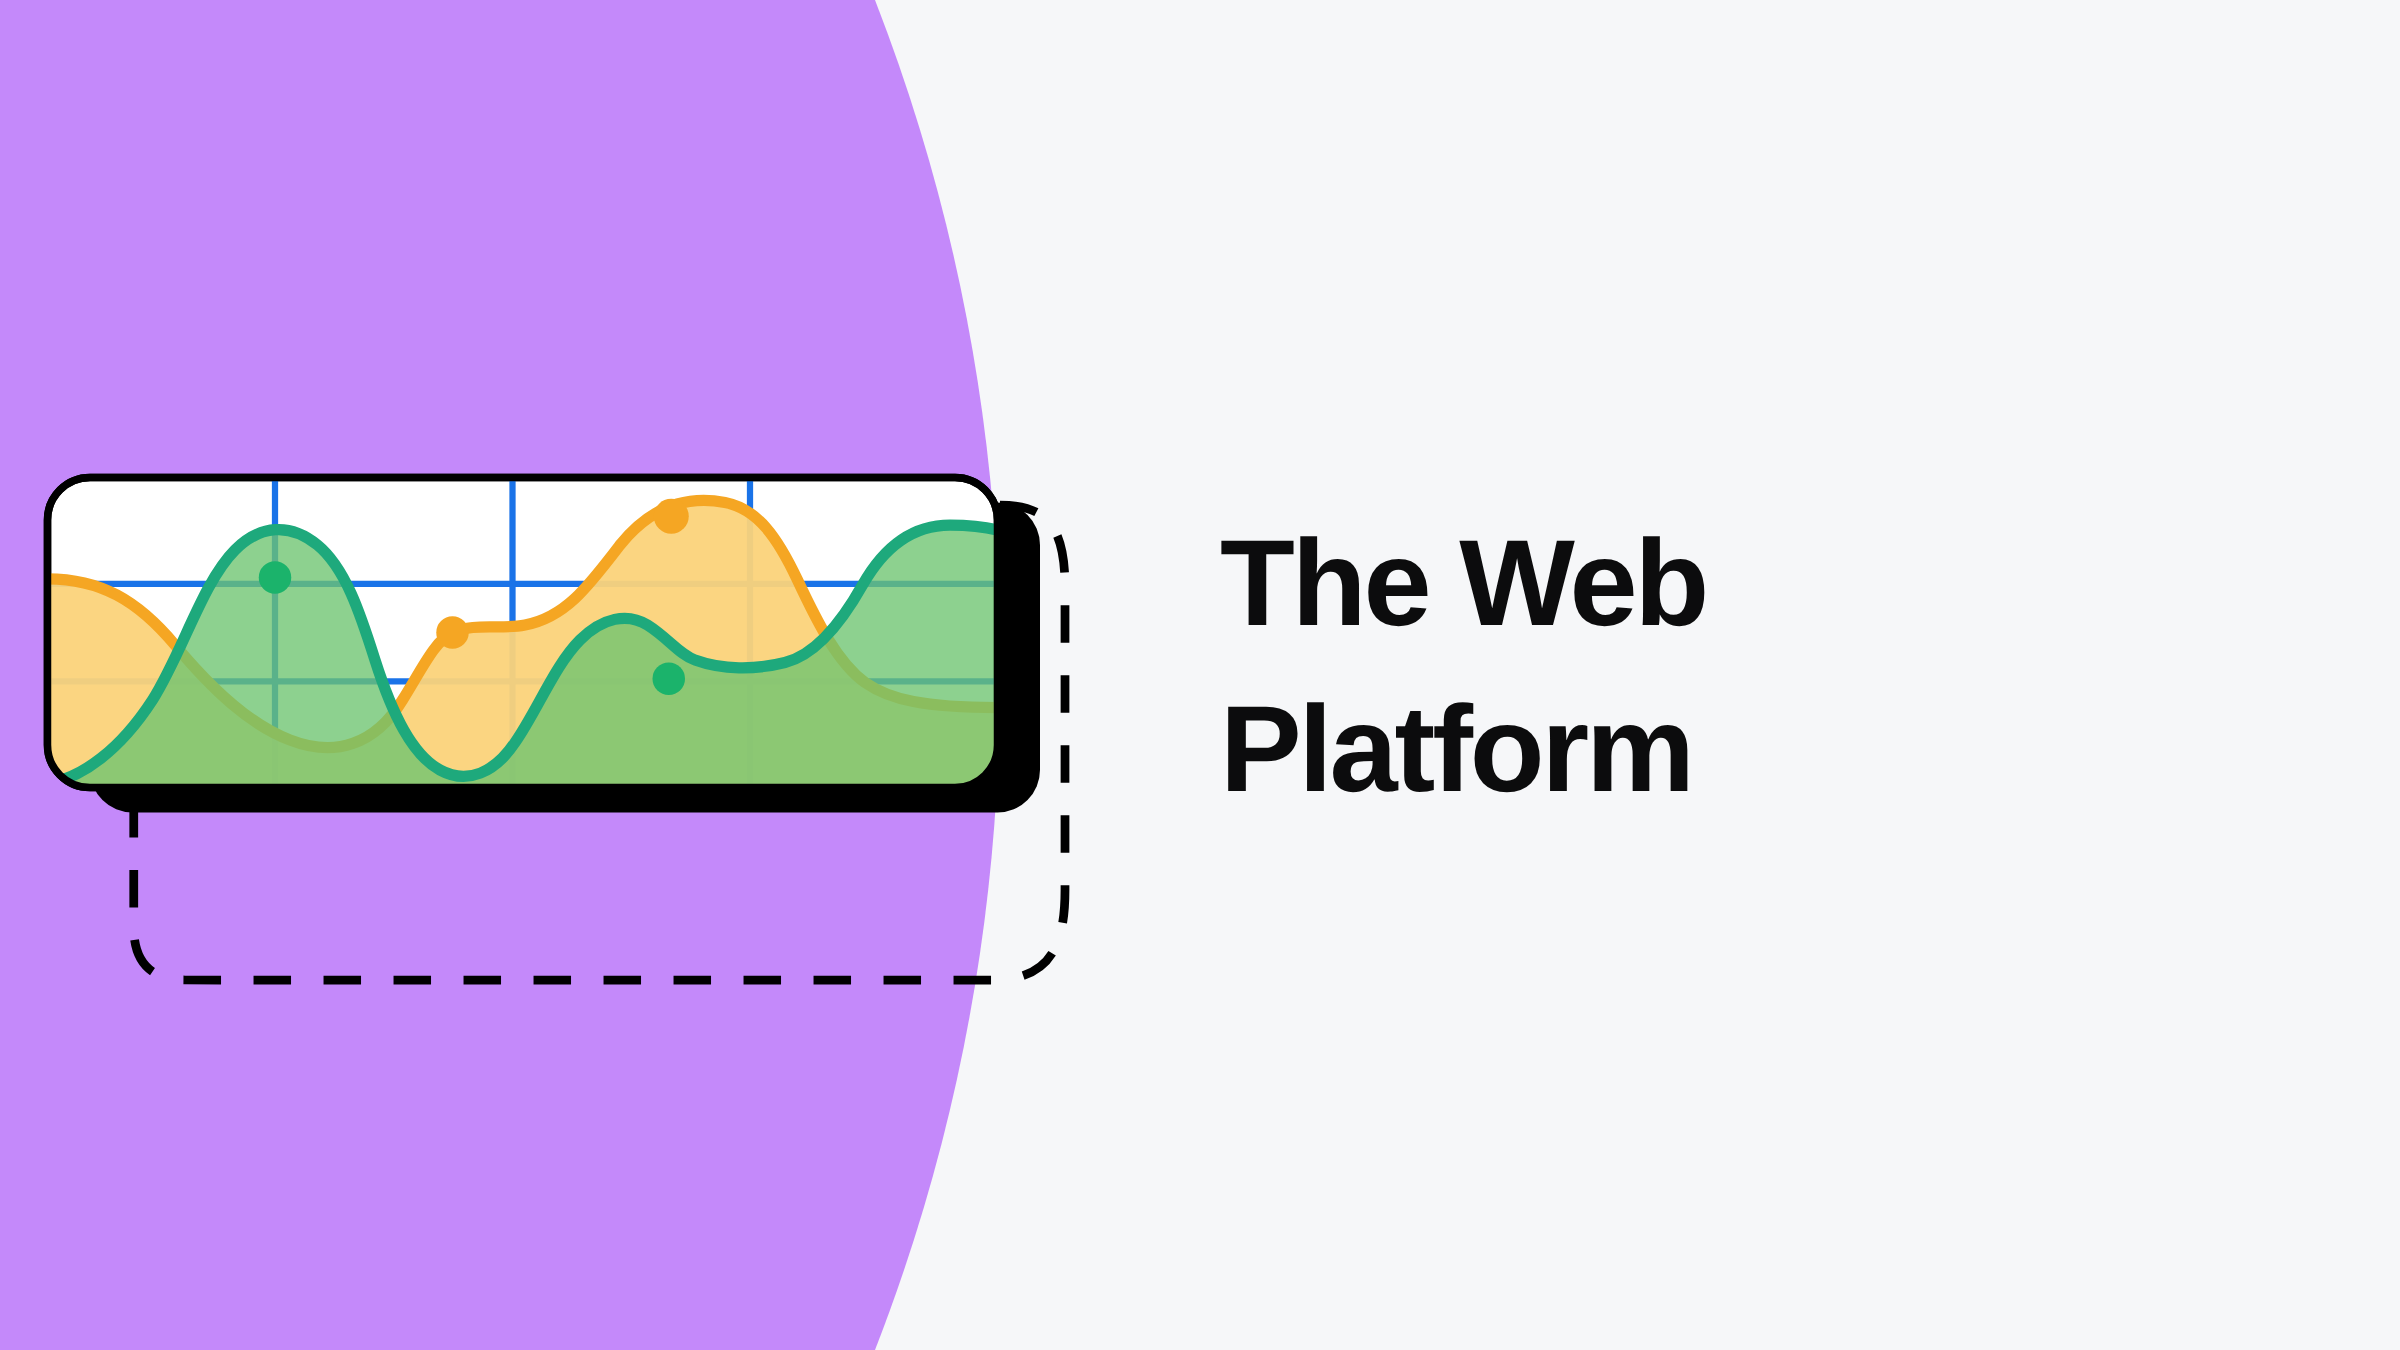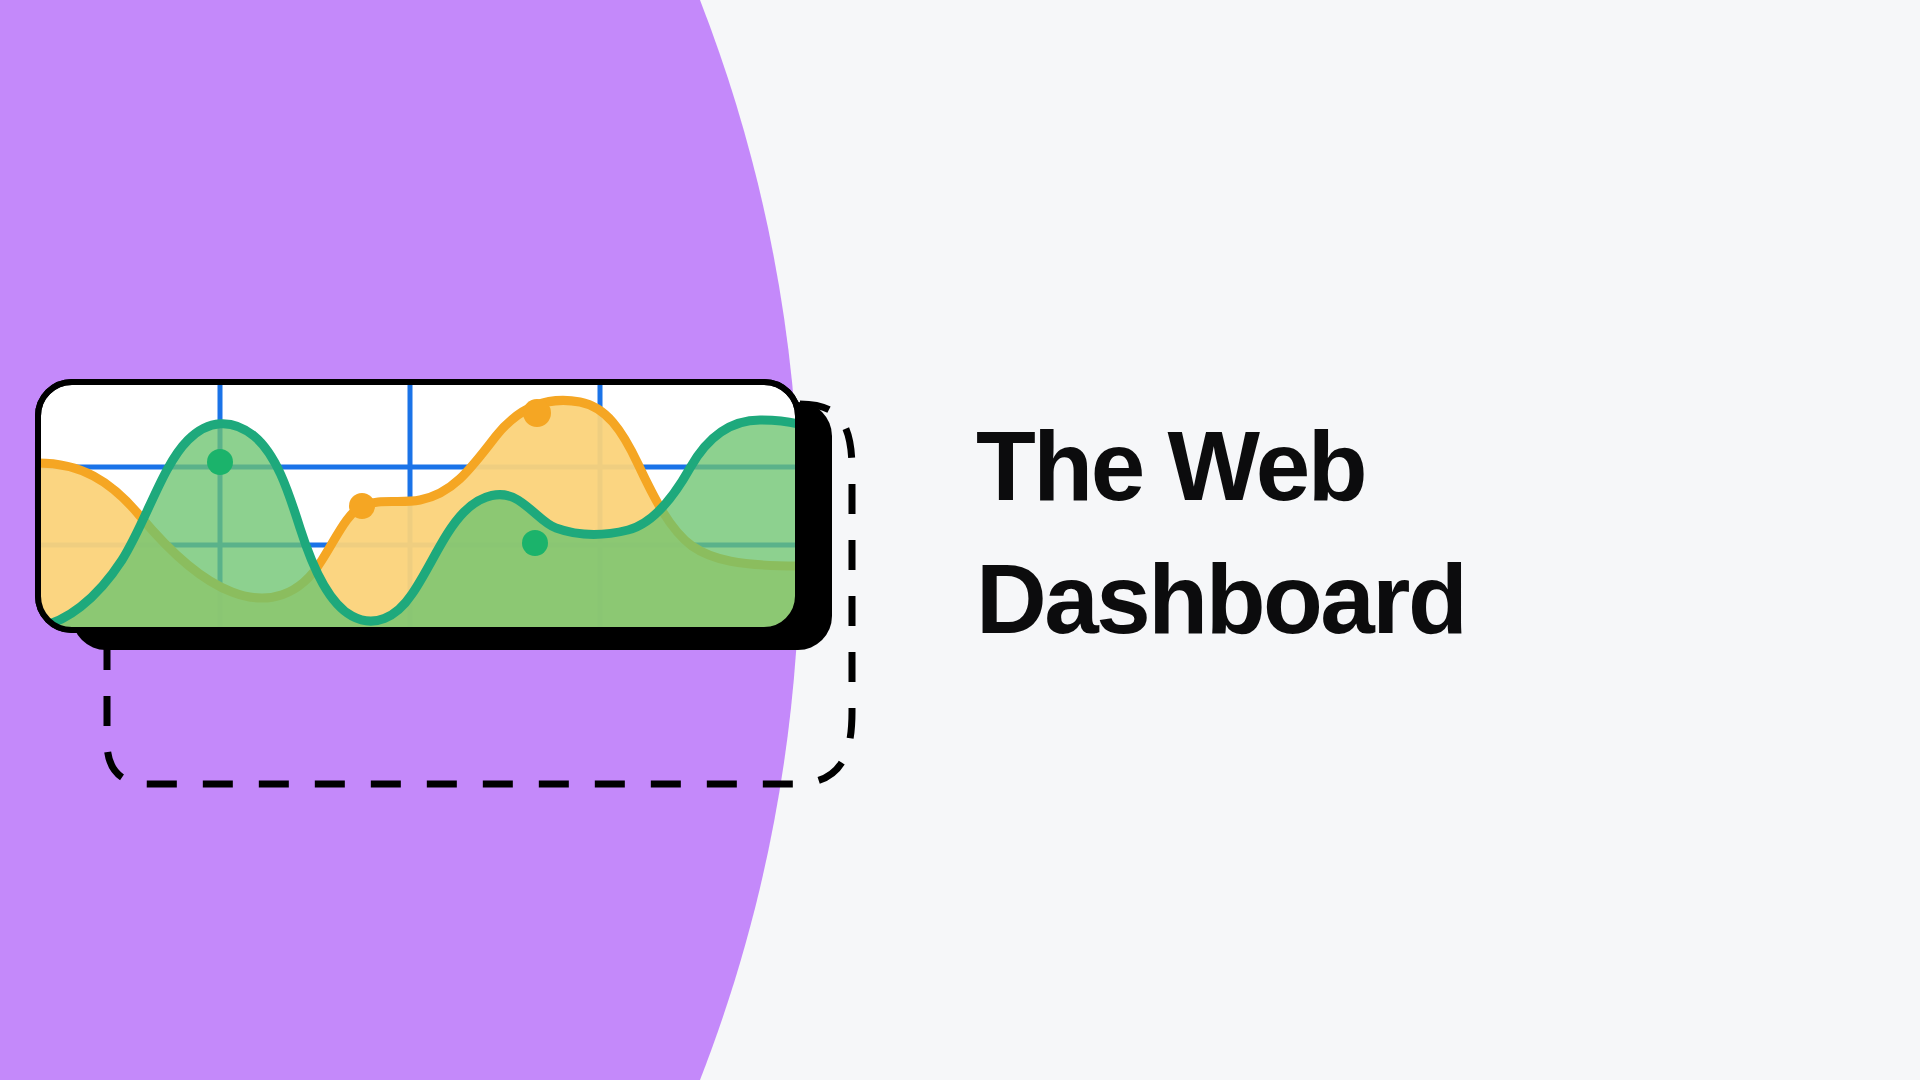--- a/index.html
+++ b/index.html
@@ -147,16 +147,16 @@
         <circle cx="537" cy="413" r="14" fill="#F5A623"></circle>
         <circle cx="535" cy="543" r="13" fill="#1BB36B"></circle>
       </g>
     </g>
 
     <rect x="38" y="382" width="760" height="248" rx="34" ry="34" fill="none" stroke="#000000" stroke-width="6"></rect>
   </svg>
 
   <div id="title-block">
     <div class="line" style="color: rgb(12, 12, 13);">The Web</div>
-    <div class="line" style="color: rgb(12, 12, 13);">Dashboard</div>
+    <div class="line" style="color: rgb(12, 12, 13);">Platform</div>
   </div>
 
 </div>
 
 </body></html>

